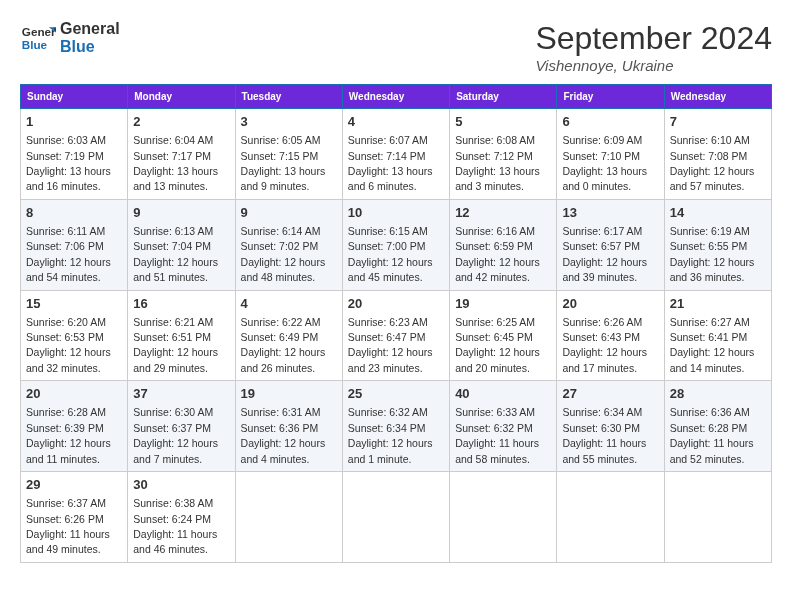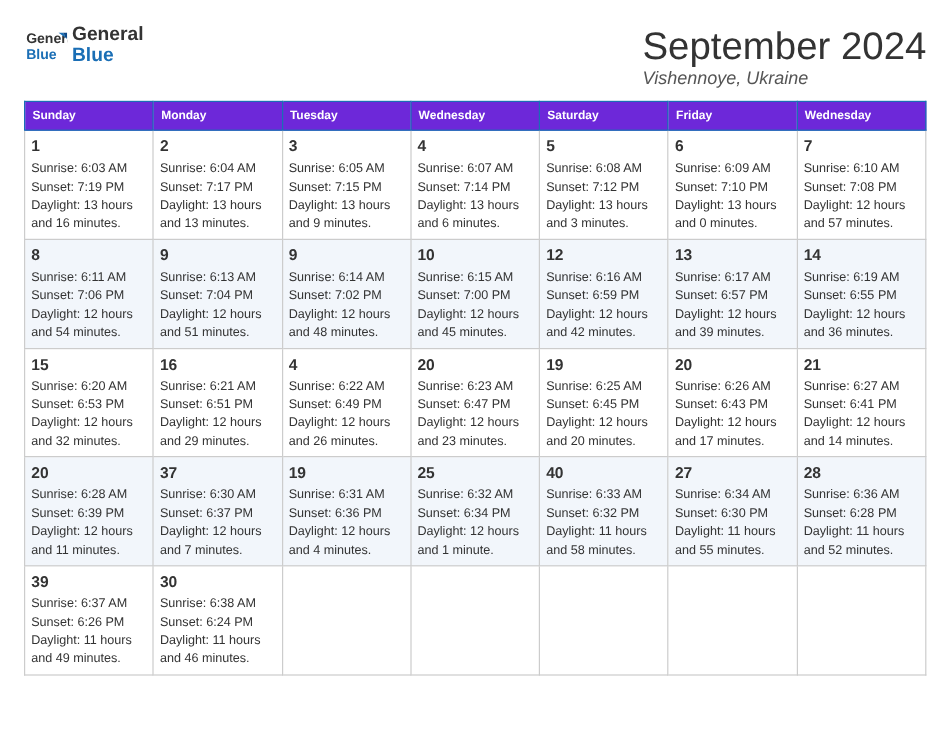--- a/index.html
+++ b/index.html
@@ -231,21 +231,21 @@
         <span class="day-num">27</span>
         <span class="day-info">Sunrise: 6:34 AM<br>Sunset: 6:30 PM<br>Daylight: 11 hours and 55 minutes.</span>
       </td>
         <td>
         <span class="day-num">28</span>
         <span class="day-info">Sunrise: 6:36 AM<br>Sunset: 6:28 PM<br>Daylight: 11 hours and 52 minutes.</span>
       </td>
       </tr>
       <tr>
         <td>
-        <span class="day-num">39</span>
+        <span class="day-num">29</span>
         <span class="day-info">Sunrise: 6:37 AM<br>Sunset: 6:26 PM<br>Daylight: 11 hours and 49 minutes.</span>
       </td>
         <td>
         <span class="day-num">30</span>
         <span class="day-info">Sunrise: 6:38 AM<br>Sunset: 6:24 PM<br>Daylight: 11 hours and 46 minutes.</span>
       </td>
         <td class="empty"></td>
         <td class="empty"></td>
         <td class="empty"></td>
         <td class="empty"></td>

